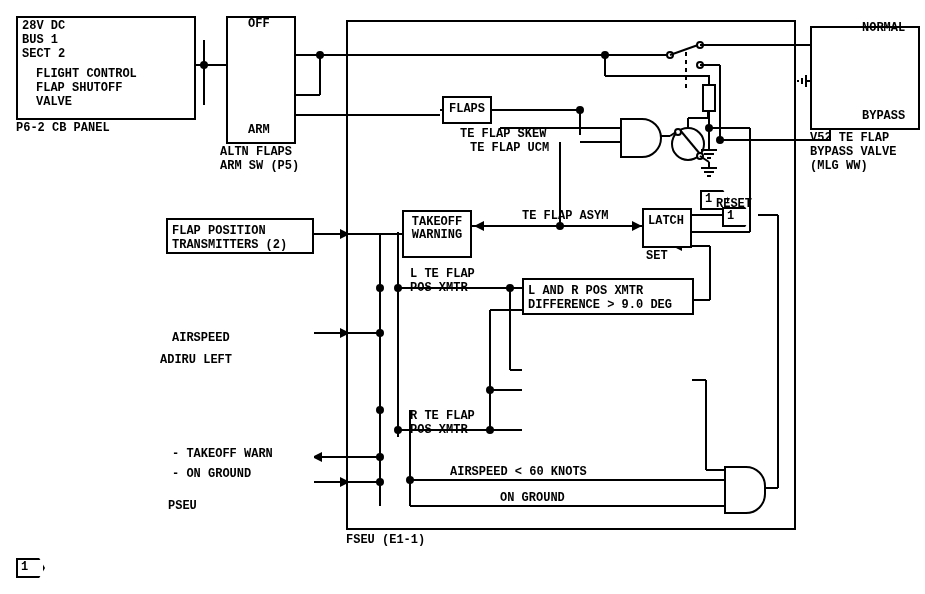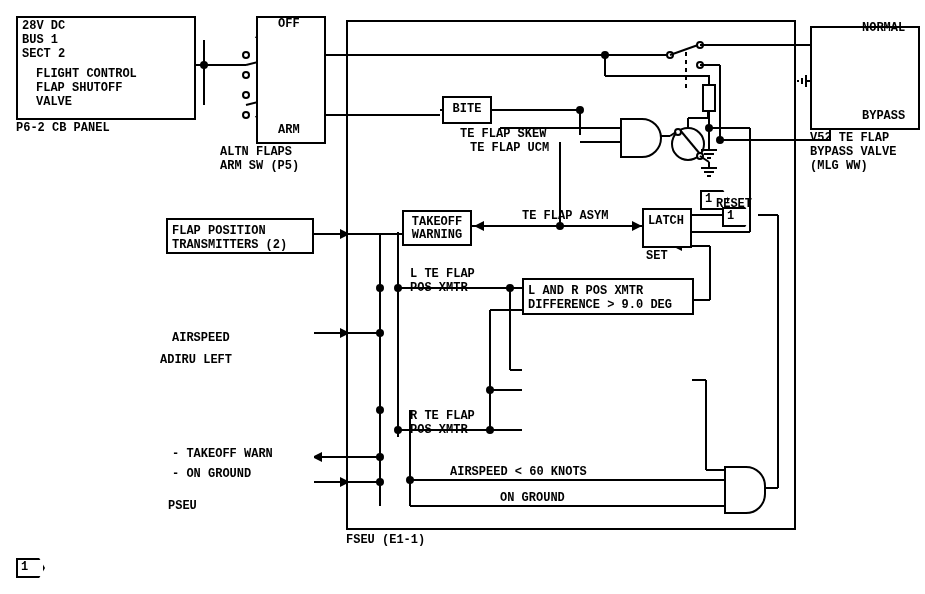--- a/index.html
+++ b/index.html
@@ -254,41 +254,41 @@
 <div class="box" style="left:6px; top:6px; width:180px; height:104px;padding-left:17px;">
   <div class="lbl" style="left:4px; top:2px;">28V DC</div>
   <div class="lbl" style="left:4px; top:16px;">BUS 1</div>
   <div class="lbl" style="left:4px; top:30px;">SECT 2</div>
   <div class="lbl" style="left:18px; top:50px;">FLIGHT CONTROL</div>
   <div class="lbl" style="left:18px; top:64px;">FLAP SHUTOFF</div>
   <div class="lbl" style="left:18px; top:78px;">VALVE</div>
 </div>
 <div class="lbl" style="left:6px; top:112px;">P6-2 CB PANEL</div>
 
-<div class="box" style="left:216px; top:6px; width:70px; height:128px;margin-left:30px;">
+<div class="box" style="left:216px; top:6px; width:70px; height:128px;">
   <div class="lbl" style="left:20px; top:0px;">OFF</div>
   <div class="lbl" style="left:20px; top:106px;">ARM</div>
 </div>
 <div class="lbl" style="left:210px; top:136px;">ALTN FLAPS
 ARM SW (P5)</div>
 
 <div class="box" style="left:336px; top:10px; width:450px; height:510px; z-index:-2;"></div>
 <div class="lbl" style="left:336px; top:524px;">FSEU (E1-1)</div>
 
 <div class="box" style="left:432px; top:86px; width:50px; height:28px; text-align:center;">
-  <span>BITE</span>
+  <span>FLAPS</span>
 </div>
 <div class="lbl" style="left:450px; top:118px;">TE FLAP SKEW</div>
 <div class="lbl" style="left:460px; top:132px;">TE FLAP UCM</div>
 
 <div class="and-gate" style="left:610px; top:108px;"></div>
 
 <div class="lbl" style="left:512px; top:200px;">TE FLAP ASYM</div>
 
-<div class="box" style="left:392px; top:200px; width:70px; height:36px; text-align:center; line-height:1.1;">
+<div class="box" style="left:392px; top:200px; width:70px; height:48px; text-align:center; line-height:1.1;">
   <span>TAKEOFF
 WARNING</span>
 </div>
 
 <div class="box" style="left:632px; top:198px; width:50px; height:40px; text-align:left;">
   <span>LATCH</span>
 </div>
 <div class="lbl" style="left:636px; top:240px;">SET</div>
 
 <div class="lbl" style="left:706px; top:188px;">RESET</div>

